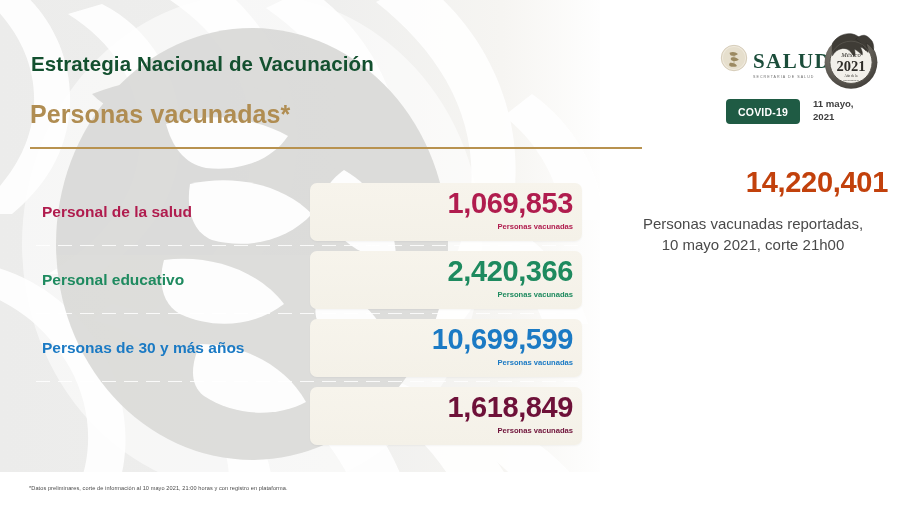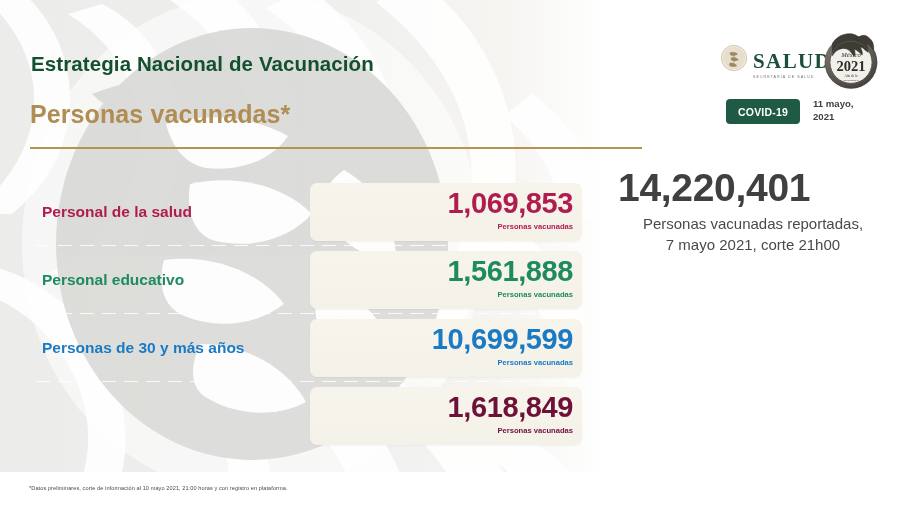--- a/index.html
+++ b/index.html
@@ -72,22 +72,22 @@
     display:flex; align-items:center; justify-content:center;
   }
   .hdr-date {
     position:absolute; left:813px; top:98px;
     font-size:9.6px; color:#3e3e3e; line-height:1.32; font-weight:bold;
   }
 
   
   .total-num {
     position:absolute; left:618px; top:166px; width:270px;
-    text-align:left;
-    font-size:39px; font-weight:bold; color:#404040; letter-spacing:-.3px;
+    text-align:right;
+    font-size:29px; font-weight:bold; color:#c2410c; letter-spacing:-.3px;
     white-space:nowrap;
   }
   .total-cap {
     position:absolute; left:618px; top:214px; width:270px;
     text-align:center;
     font-size:15px; color:#4a4a4a; line-height:1.38;
   }
 
   
   .rows { position:absolute; left:0; top:178px; width:612px; }
@@ -220,36 +220,36 @@
 
   <div class="covid-badge">COVID-19</div>
   <div class="hdr-date">
     <div>11 mayo,</div>
     <div>2021</div>
   </div>
 
   <div class="total-num">14,220,401</div>
   <div class="total-cap">
     <div>Personas vacunadas reportadas,</div>
-    <div>7 mayo 2021, corte 21h00</div>
+    <div>10 mayo 2021, corte 21h00</div>
   </div>
 
   <div class="rows" id="rows">
       <div class="row">
         <div class="row-label" style="color:#b01c4e">Personal de la salud</div>
         <div class="card">
           <div class="card-num" style="color:#b01c4e">1,069,853</div>
           <div class="card-cap" style="color:#b01c4e">Personas vacunadas</div>
         </div>
         <div class="row-div"></div>
       </div>
       <div class="row">
         <div class="row-label" style="color:#1e8a5f">Personal educativo</div>
         <div class="card">
-          <div class="card-num" style="color:#1e8a5f">1,561,888</div>
+          <div class="card-num" style="color:#1e8a5f">2,420,366</div>
           <div class="card-cap" style="color:#1e8a5f">Personas vacunadas</div>
         </div>
         <div class="row-div"></div>
       </div>
       <div class="row">
         <div class="row-label" style="color:#1b7ac4">Personas de 30 y más años</div>
         <div class="card">
           <div class="card-num" style="color:#1b7ac4">10,699,599</div>
           <div class="card-cap" style="color:#1b7ac4">Personas vacunadas</div>
         </div>

